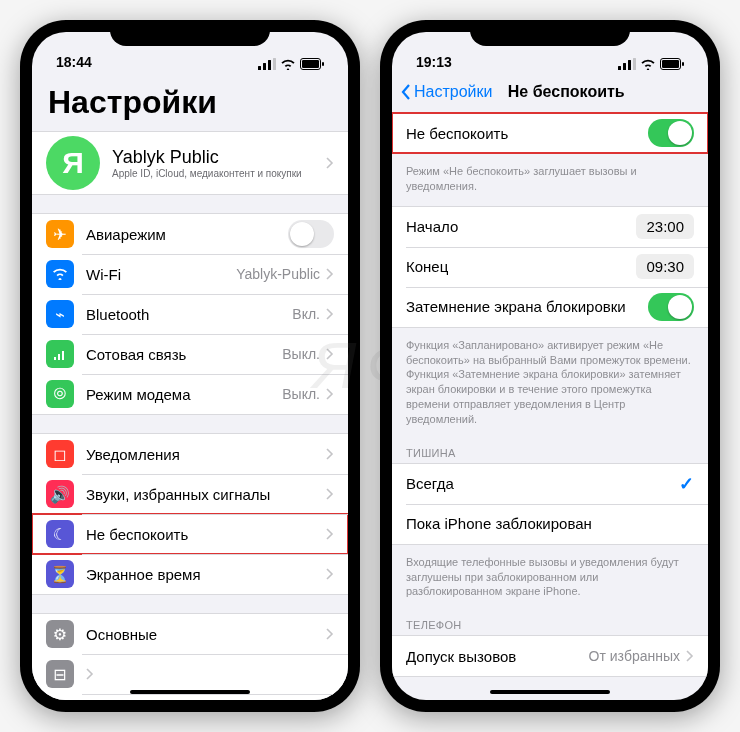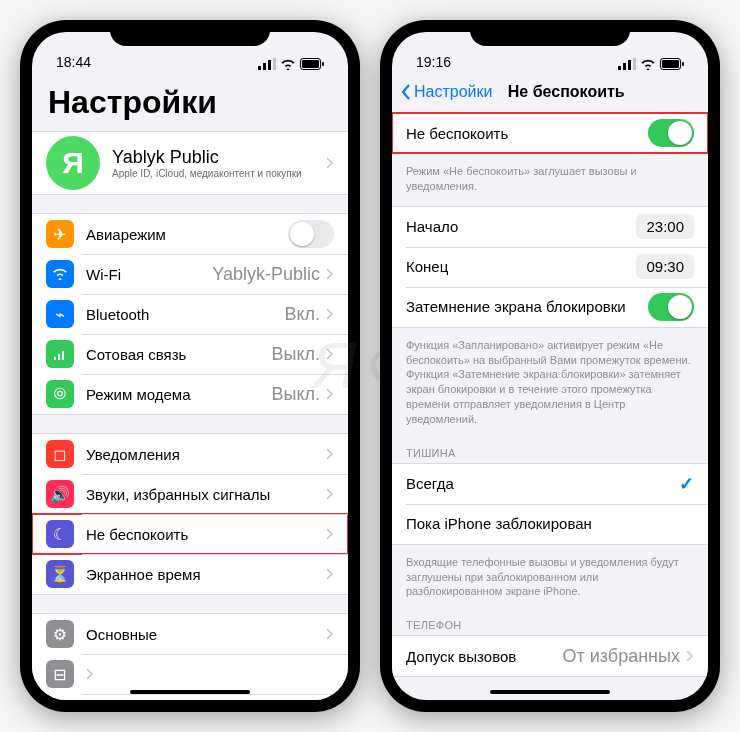--- a/index.html
+++ b/index.html
@@ -47,21 +47,21 @@
     width: 120px; height: 4px;
     background: #000; border-radius: 2px; z-index: 10;
   }
   .statusbar {
     height: 40px;
     display: flex;
     justify-content: space-between;
     align-items: flex-end;
     padding: 0 24px 2px;
     font-size: 14px;
-    font-weight: 400;
+    font-weight: 700;
     color: #000;
     text-align: center;
   }
   .statusbar .right { display:flex; align-items:center; gap:4px; }
   
   .navbar {
     height: 40px;
     display: flex;
     align-items: center;
     padding: 0 8px;
@@ -83,21 +83,21 @@
     padding: 4px 14px;
     position: relative;
     font-size: 15px;
     color:#000;
   }
   .row + .row::before {
     content:""; position:absolute; top:0; left:50px; right:0; height:0.5px; background:#d9d9dd;
   }
   .row.noicon + .row.noicon::before { left:14px; }
   .row .label{ flex:1; }
-  .row .value{ color:#8e8e93; font-size:18px; margin-right:6px;}
+  .row .value{ color:#8e8e93; font-size:14px; margin-right:6px;}
   .row .chevron svg{ width:8px; height:12px; }
   .row .chevron path{ stroke:#c4c4c7; }
   .row .icon{
     width:28px; height:28px; border-radius:6px;
     margin-right:12px; display:flex; align-items:center; justify-content:center;
     color:#fff; font-size:16px;
   }
   .row .pill{
     background:#eee; color:#000; padding:4px 10px; border-radius:6px; font-size:15px;
   }
@@ -275,21 +275,21 @@
     <div class="home-indicator"></div>
   </div>
 </div>
 
 <div class="watermark">ЯФ</div>
 
 <div class="phone">
   <div class="notch"></div>
   <div class="screen">
     <div class="statusbar">
-      <span>19:16</span>
+      <span>19:13</span>
       <span class="right">
         <svg width="18" height="12" viewBox="0 0 18 12">
             <rect x="0" y="8" width="3" height="4" rx="0.5" fill="#000"></rect>
             <rect x="5" y="5" width="3" height="7" rx="0.5" fill="#000"></rect>
             <rect x="10" y="2" width="3" height="10" rx="0.5" fill="#000"></rect>
             <rect x="15" y="0" width="3" height="12" rx="0.5" fill="#c4c4c7"></rect>
           </svg>
         <svg width="16" height="12" viewBox="0 0 16 12">
             <path d="M8 10.5a1.2 1.2 0 100 2.4 1.2 1.2 0 000-2.4zm-3.3-2.7a4.7 4.7 0 016.6 0l-1.3 1.3a2.8 2.8 0 00-4 0zM1.4 4.5a9.3 9.3 0 0113.2 0l-1.3 1.3a7.4 7.4 0 00-10.6 0z" fill="#000"></path>
           </svg>

